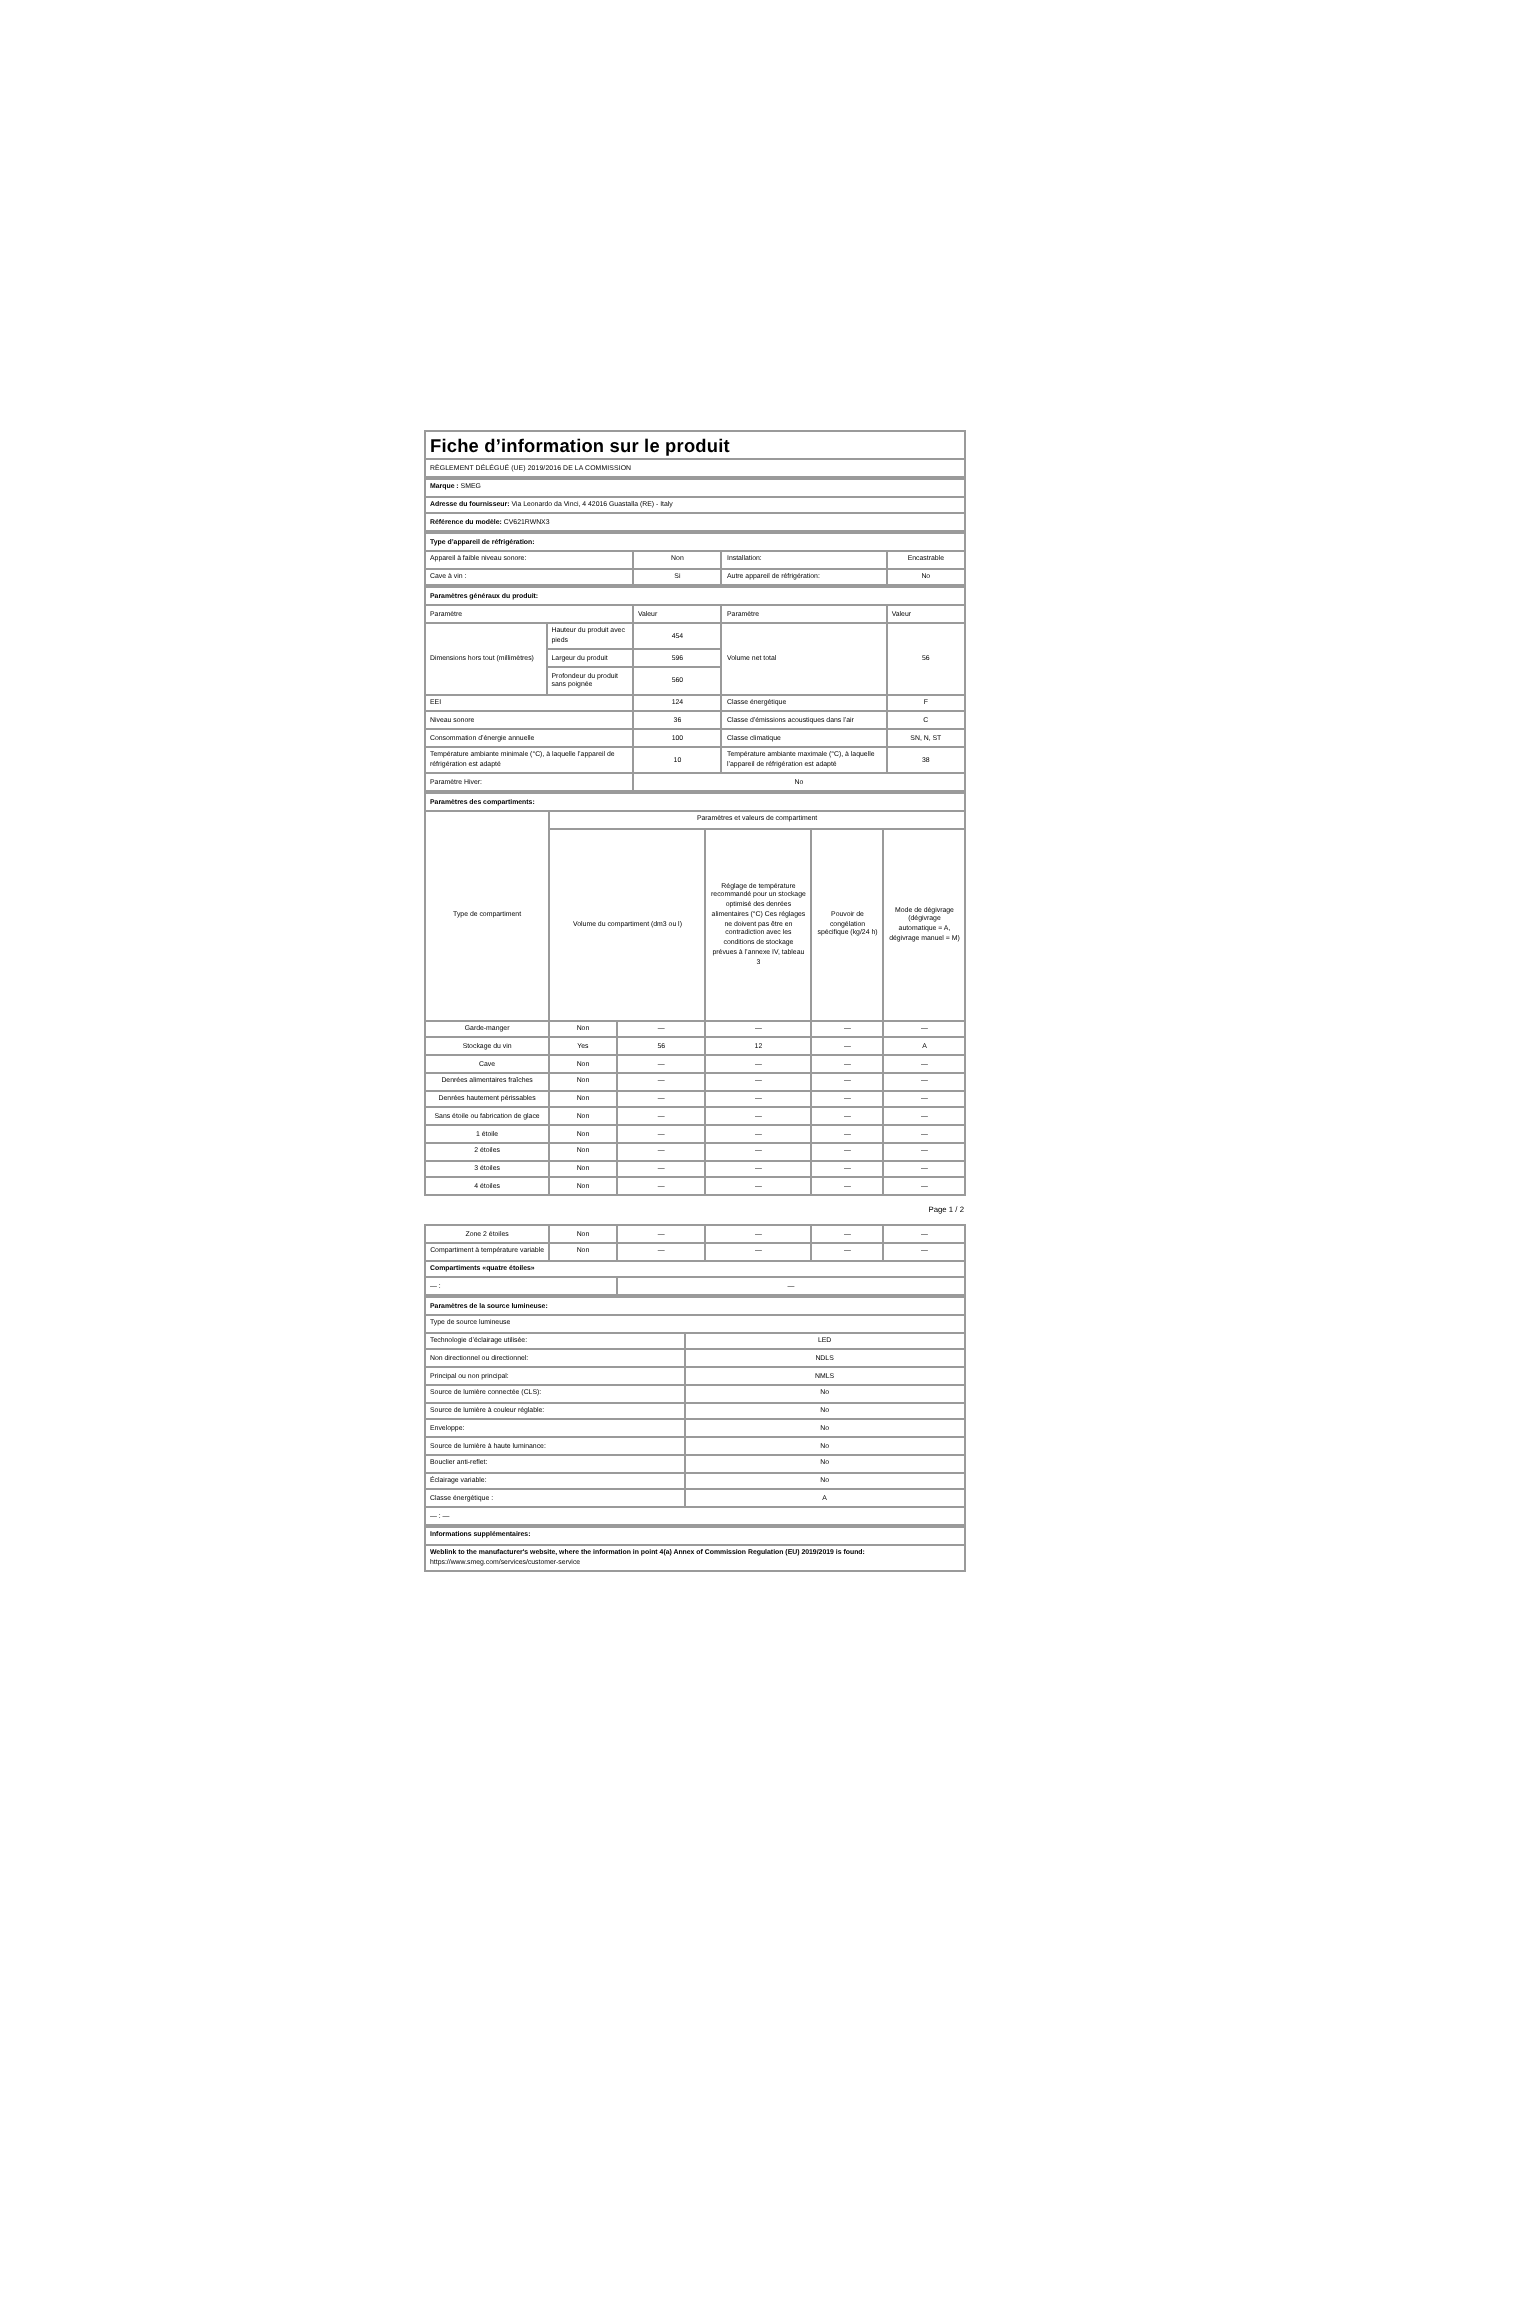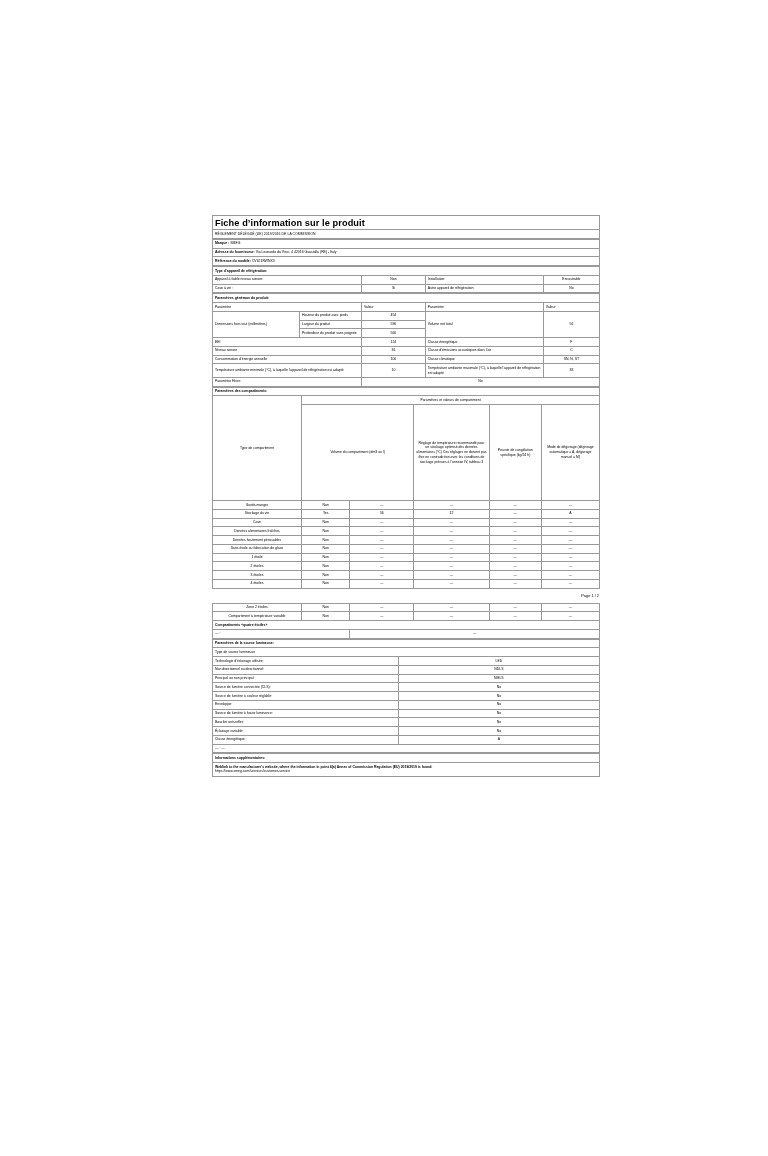--- a/index.html
+++ b/index.html
@@ -13,21 +13,21 @@
     font-family: "Liberation Sans", sans-serif;
     color: #000000;
     position: relative;
     overflow: hidden;
   }
 
   .page {
     position: absolute;
     left: 212px;
     top: 215px;
-    width: 388px;
+    width: 271px;
   }
 
   
   table.t {
     border-collapse: collapse;
     width: 100%;
     table-layout: fixed;
   }
   table.t td, table.t th {
     border: 0.5px solid #9a9a9a;

